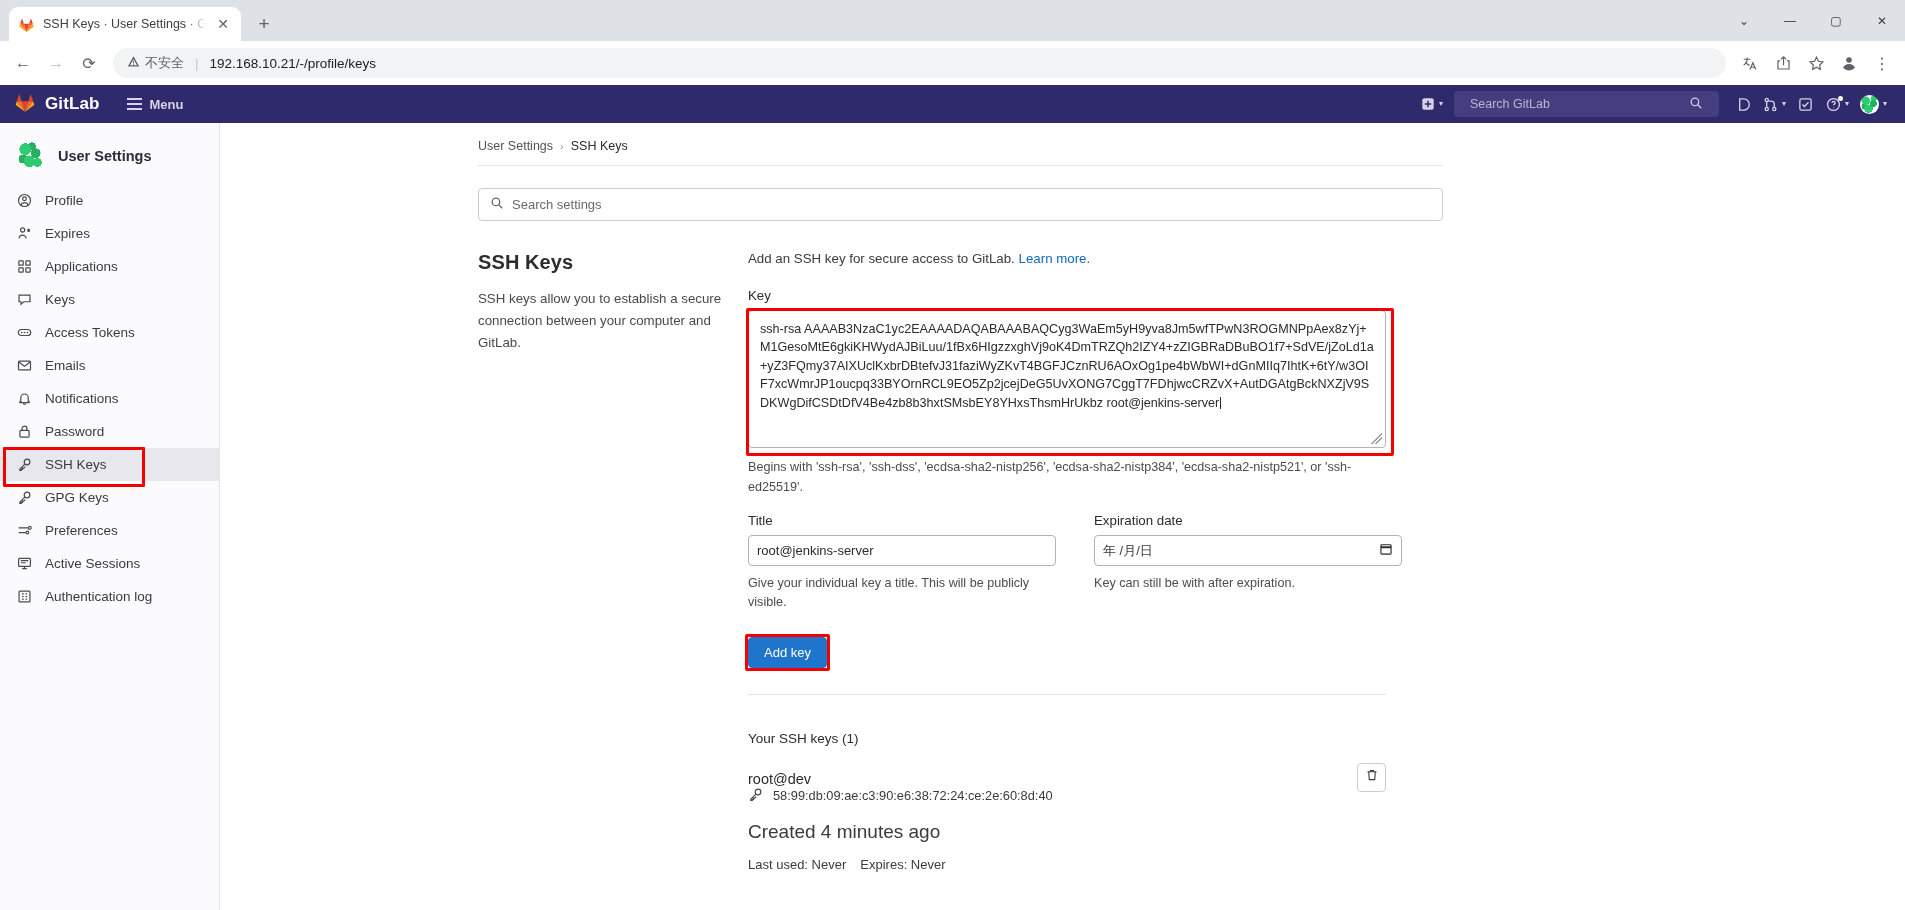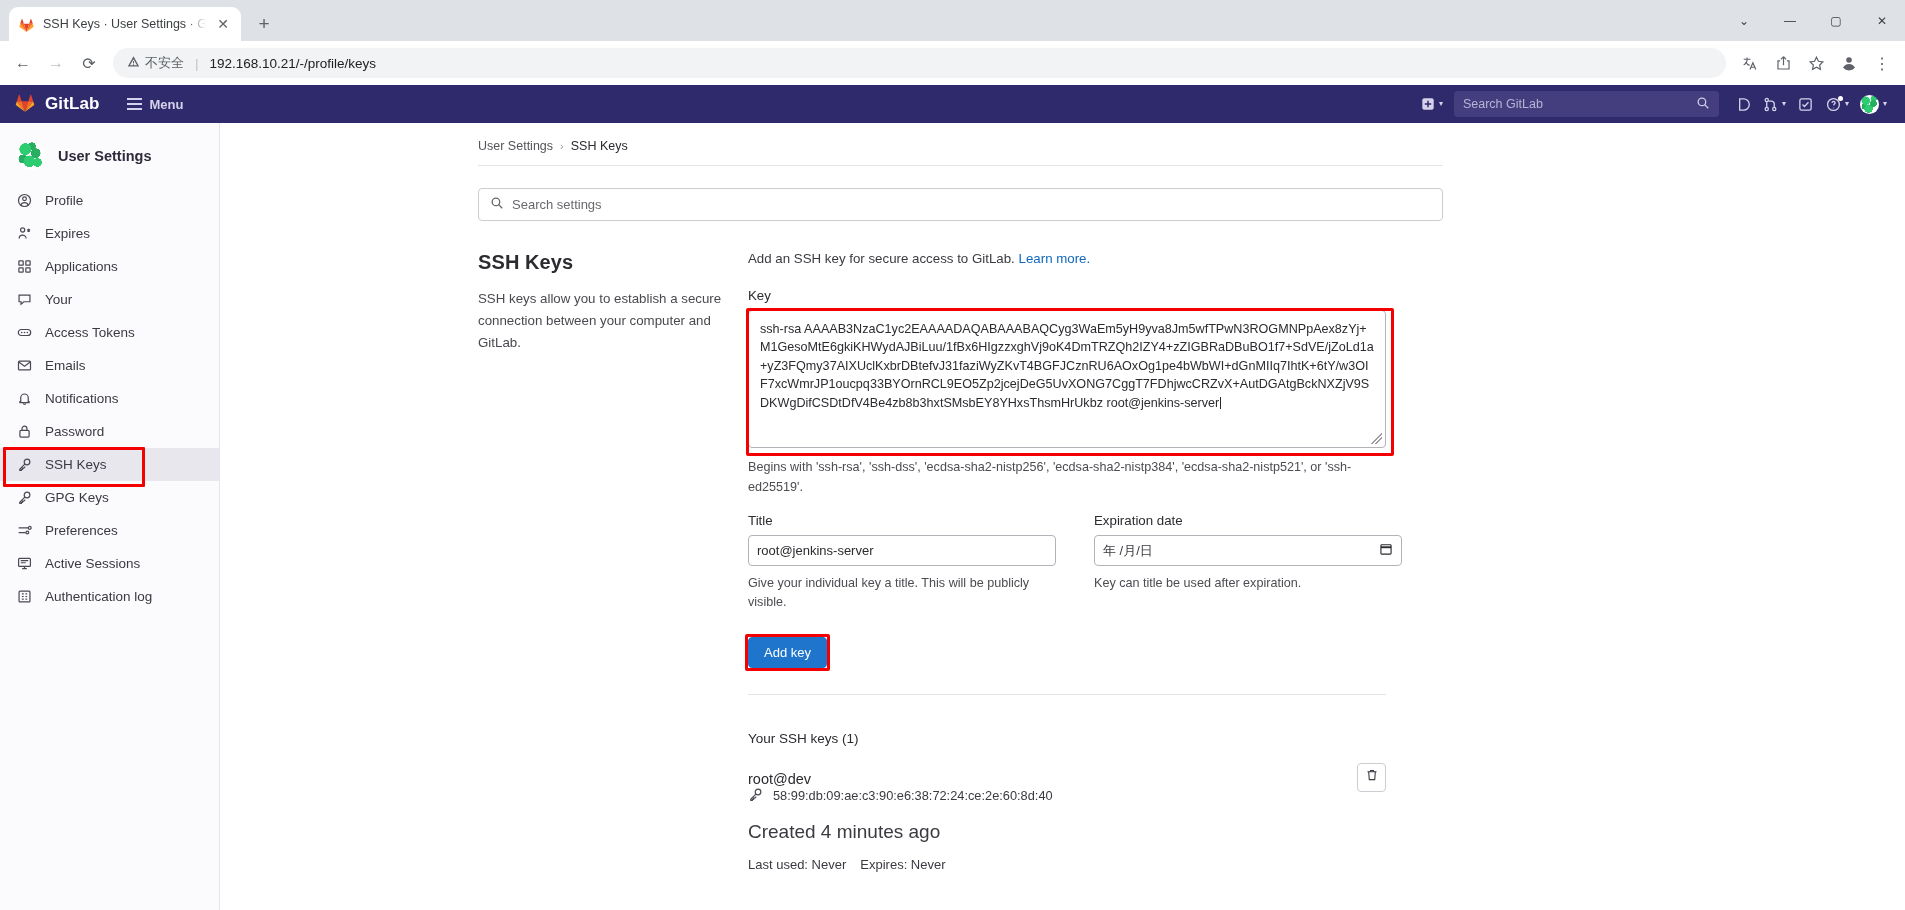--- a/index.html
+++ b/index.html
@@ -87,21 +87,21 @@
   .hamburger span { display: block; width: 15px; height: 1.7px; background: #d5d2ea; }
   .gl-nav-right {
     margin-left: auto; display: flex; align-items: center; gap: 3px;
   }
   .gl-icon-btn {
     height: 28px; min-width: 26px; display: flex; align-items: center;
     justify-content: center; gap: 4px; color: #d5d2ea; padding: 0 4px;
   }
   .gl-search {
     width: 265px; height: 26px; background: #443e7f; border-radius: 4px;
-    display: flex; align-items: center; padding: 0 9px;
+    display: flex; align-items: center; padding: 0 16px;
     color: #b8b4d6; font-size: 12.5px; margin: 0 8px 0 4px;
   }
   .gl-search-text { flex: 1; }
   .gl-avatar {
     width: 19px; height: 19px; border-radius: 50%;
     background:
       radial-gradient(circle at 30% 30%, #2ecc71 22%, transparent 23%),
       radial-gradient(circle at 70% 45%, #27ae60 20%, transparent 21%),
       radial-gradient(circle at 45% 72%, #2ecc71 24%, transparent 25%),
       radial-gradient(circle at 25% 60%, #27ae60 17%, transparent 18%),
@@ -461,21 +461,21 @@
       </span>
       <span>Applications</span>
     </div>
 
     <div class="sb-item">
       <span class="sb-ico">
         <svg viewBox="0 0 16 16" width="15" height="15" fill="none" stroke="#4a4a54" stroke-width="1.3">
           <path d="M2.2 3.4h11.6v7H7.3L4.3 13v-2.6H2.2v-7z"></path>
         </svg>
       </span>
-      <span>Your</span>
+      <span>Keys</span>
     </div>
 
     <div class="sb-item">
       <span class="sb-ico">
         <svg viewBox="0 0 16 16" width="15" height="15" fill="none" stroke="#4a4a54" stroke-width="1.3">
           <rect x="1.4" y="4.8" width="13.2" height="6.4" rx="3.2"></rect>
           <circle cx="5" cy="8" r=".85" fill="#4a4a54" stroke="none"></circle>
           <circle cx="8" cy="8" r=".85" fill="#4a4a54" stroke="none"></circle>
           <circle cx="11" cy="8" r=".85" fill="#4a4a54" stroke="none"></circle>
         </svg>
@@ -624,21 +624,21 @@
                 <div class="inp date-inp">
                   <span>年 /月/日</span>
                   <span class="cal-ico">
                     <svg viewBox="0 0 16 16" width="14" height="14" fill="none" stroke="#2b2b30" stroke-width="1.3">
                       <rect x="2.2" y="3.2" width="11.6" height="10.6" rx="1"></rect>
                         <path d="M2.2 6h11.6" stroke-width="2.2"></path>
                     </svg>
                   </span>
                 </div>
               </div>
-              <div class="field-help">Key can title be used after expiration.</div>
+              <div class="field-help">Key can still be with after expiration.</div>
             </div>
           </div>
 
           <div class="btn-wrap">
             <button class="btn-primary">Add key</button>
           </div>
 
           <div class="hr2"></div>
 
           <div class="keys-heading">Your SSH keys (1)</div>

